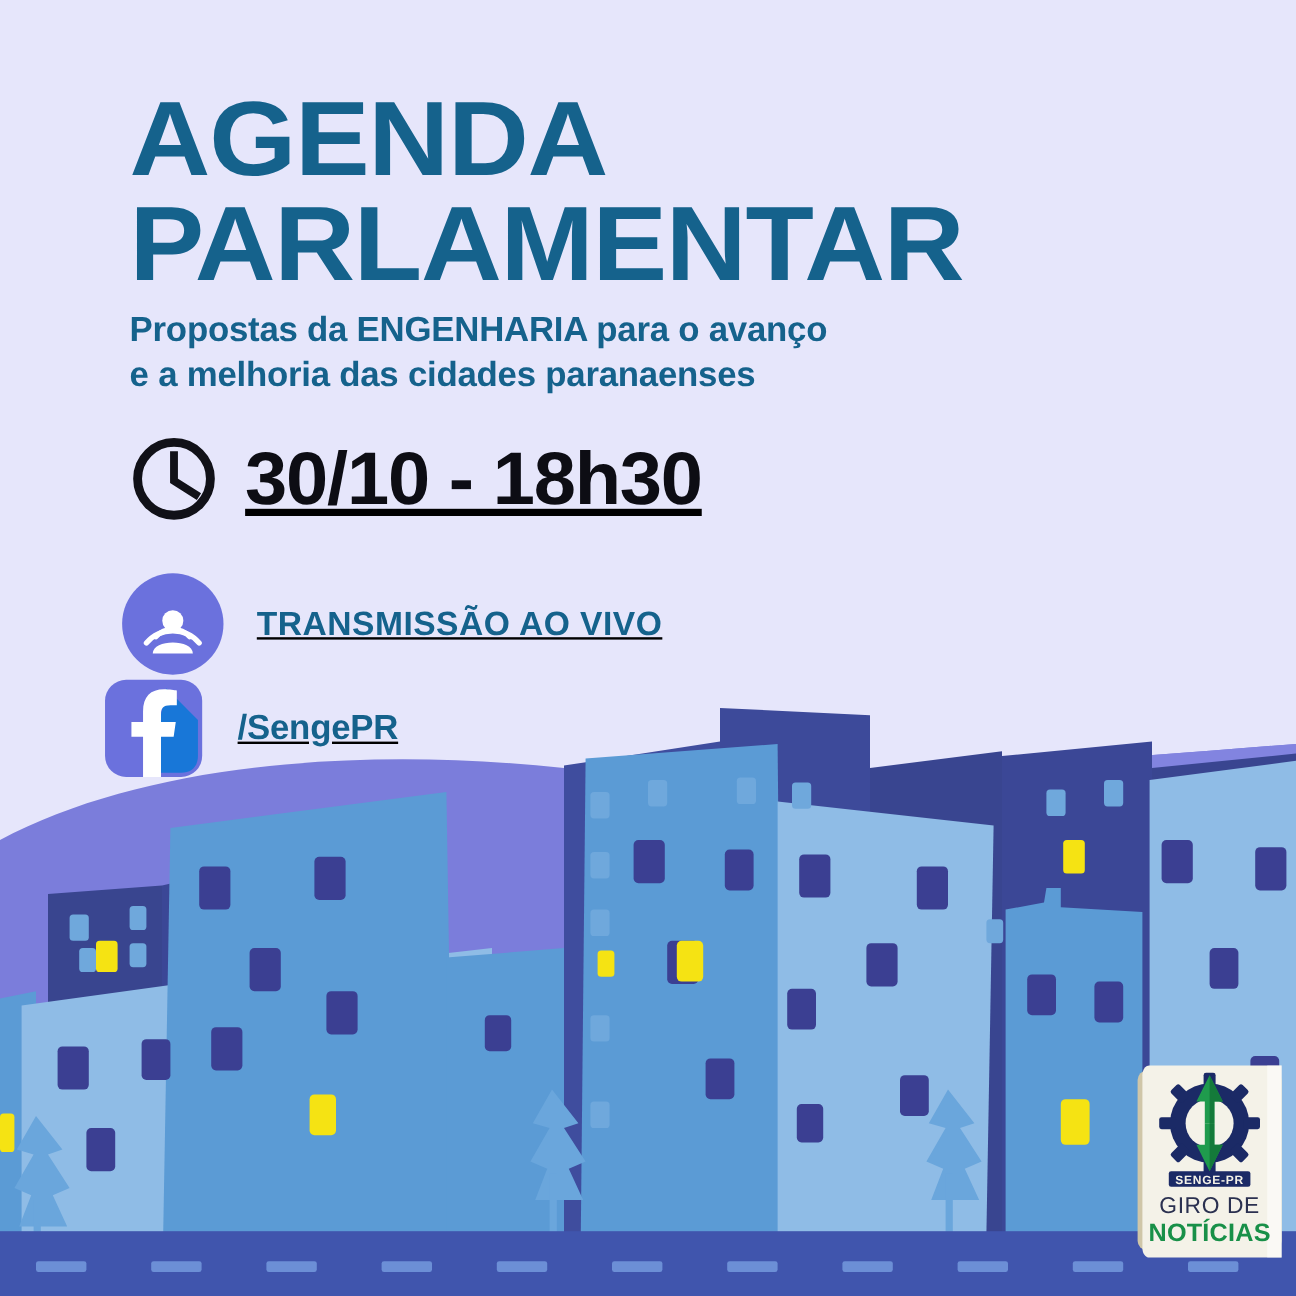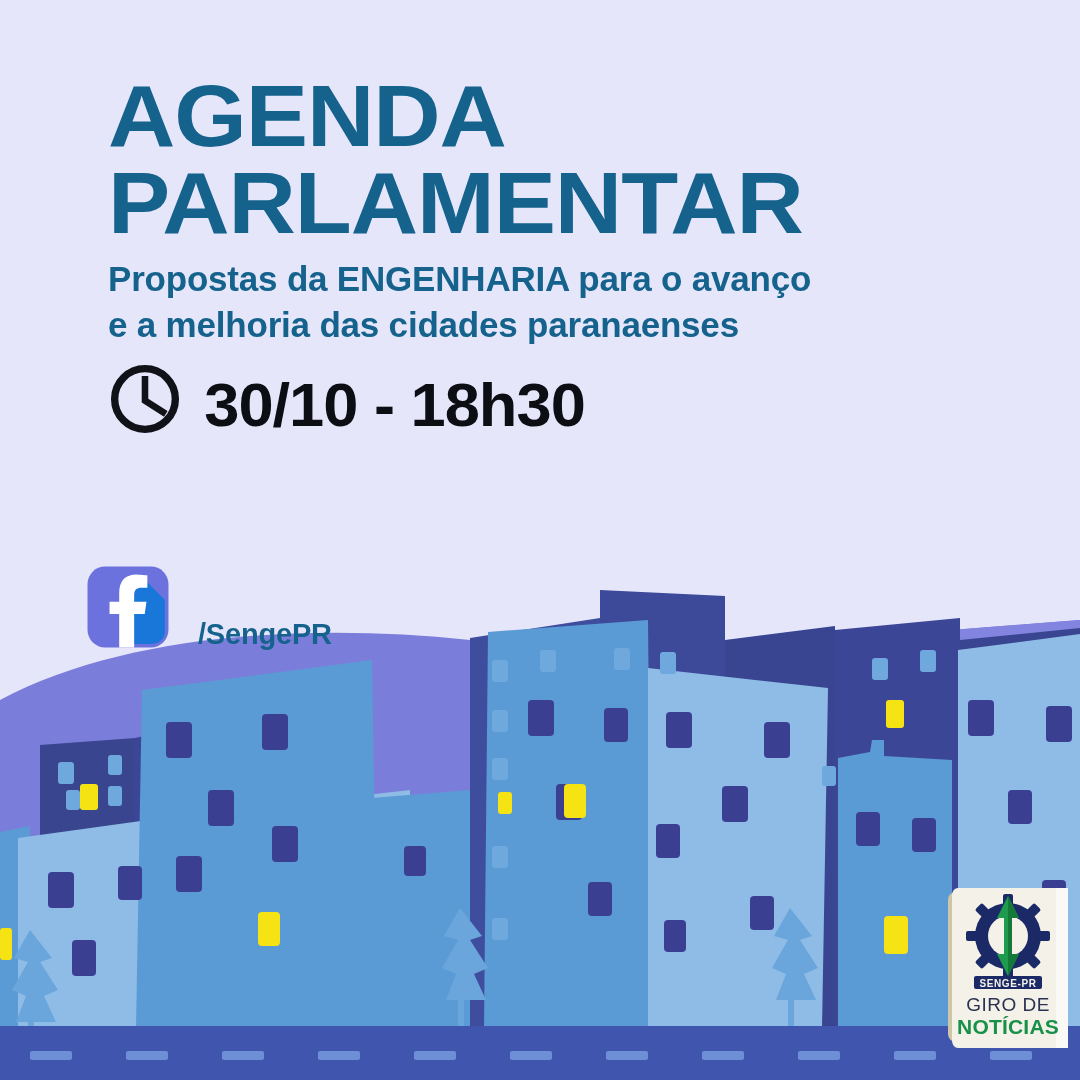--- a/index.html
+++ b/index.html
@@ -18,25 +18,25 @@
   .title{
     position:absolute;left:108px;top:72px;
     font-size:88px;line-height:0.99;font-weight:bold;
     color:#15628c;letter-spacing:-1px;
     font-family:"Liberation Sans","DejaVu Sans",sans-serif;
     transform:scaleX(1.06);transform-origin:left top;
     white-space:pre-line;
   }
   .subtitle{
     position:absolute;left:108px;top:256px;width:790px;
-    font-size:35px;line-height:1.32;font-weight:bold;
+    font-size:29px;line-height:1.32;font-weight:bold;
     color:#15628c;letter-spacing:-0.2px;
     white-space:pre-line;
   }
-  .row{position:absolute;display:flex;align-items:flex-end;}
+  .row{position:absolute;display:flex;align-items:center;text-decoration:underline;}
   .row-date{left:104px;top:358px;}
   .date-text{
     font-size:62px;font-weight:bold;color:#0d0d14;
     margin-left:22px;letter-spacing:-1px;transform:scaleX(1.02);
   }
   .row-live{left:100px;top:476px;}
   .live-text{
     font-size:28px;font-weight:bold;color:#15628c;
     margin-left:26px;letter-spacing:0.4px;
   }
@@ -215,20 +215,34 @@
     <div class="row row-date">
       <span class="icon-box clock-box">
         <svg viewBox="0 0 100 100" xmlns="http://www.w3.org/2000/svg">
           <circle cx="50" cy="50" r="37" fill="none" stroke="#111118" stroke-width="9"></circle>
           <path d="M50 26 L50 52 L72 66" fill="none" stroke="#111118" stroke-width="8" stroke-linecap="square" stroke-linejoin="miter"></path>
         </svg>
       </span>
       <span class="date-text">30/10 - 18h30</span>
     </div>
 
+    <div class="row row-live">
+      <span class="icon-box">
+        <svg viewBox="0 0 100 100" xmlns="http://www.w3.org/2000/svg">
+          <circle cx="50" cy="50" r="48" fill="#6b71dd"></circle>
+          <g fill="none" stroke="#ffffff" stroke-width="5" stroke-linecap="round">
+            <path d="M34,62 A22,22 0 0 1 66,62"></path>
+            <path d="M25,68 A33,33 0 0 1 75,68"></path>
+          </g>
+          <circle cx="50" cy="47" r="10" fill="#ffffff"></circle>
+          <path d="M31,78 C31,64 69,64 69,78 Z" fill="#ffffff"></path>
+        </svg>
+      </span>
+      <span class="live-text">TRANSMISSÃO AO VIVO</span>
+    </div>
 
     <div class="row row-fb">
       <span class="icon-box">
         <svg viewBox="0 0 100 100" xmlns="http://www.w3.org/2000/svg">
           <rect x="4" y="4" width="92" height="92" rx="20" fill="#6b71dd"></rect>
           <path d="M62,12 L92,42 L92,76 C92,86 86,92 76,92 L46,92 Z" fill="#1877d8"></path>
           <path d="M57,96 L57,58 L69,58 L71,44 L57,44 L57,36
                    C57,31 59,28 66,28 L72,28 L72,14
                    C70,14 65,13 60,13 C47,13 40,20 40,34 L40,44 L29,44 L29,58 L40,58 L40,96 Z" fill="#ffffff"></path>
         </svg>

